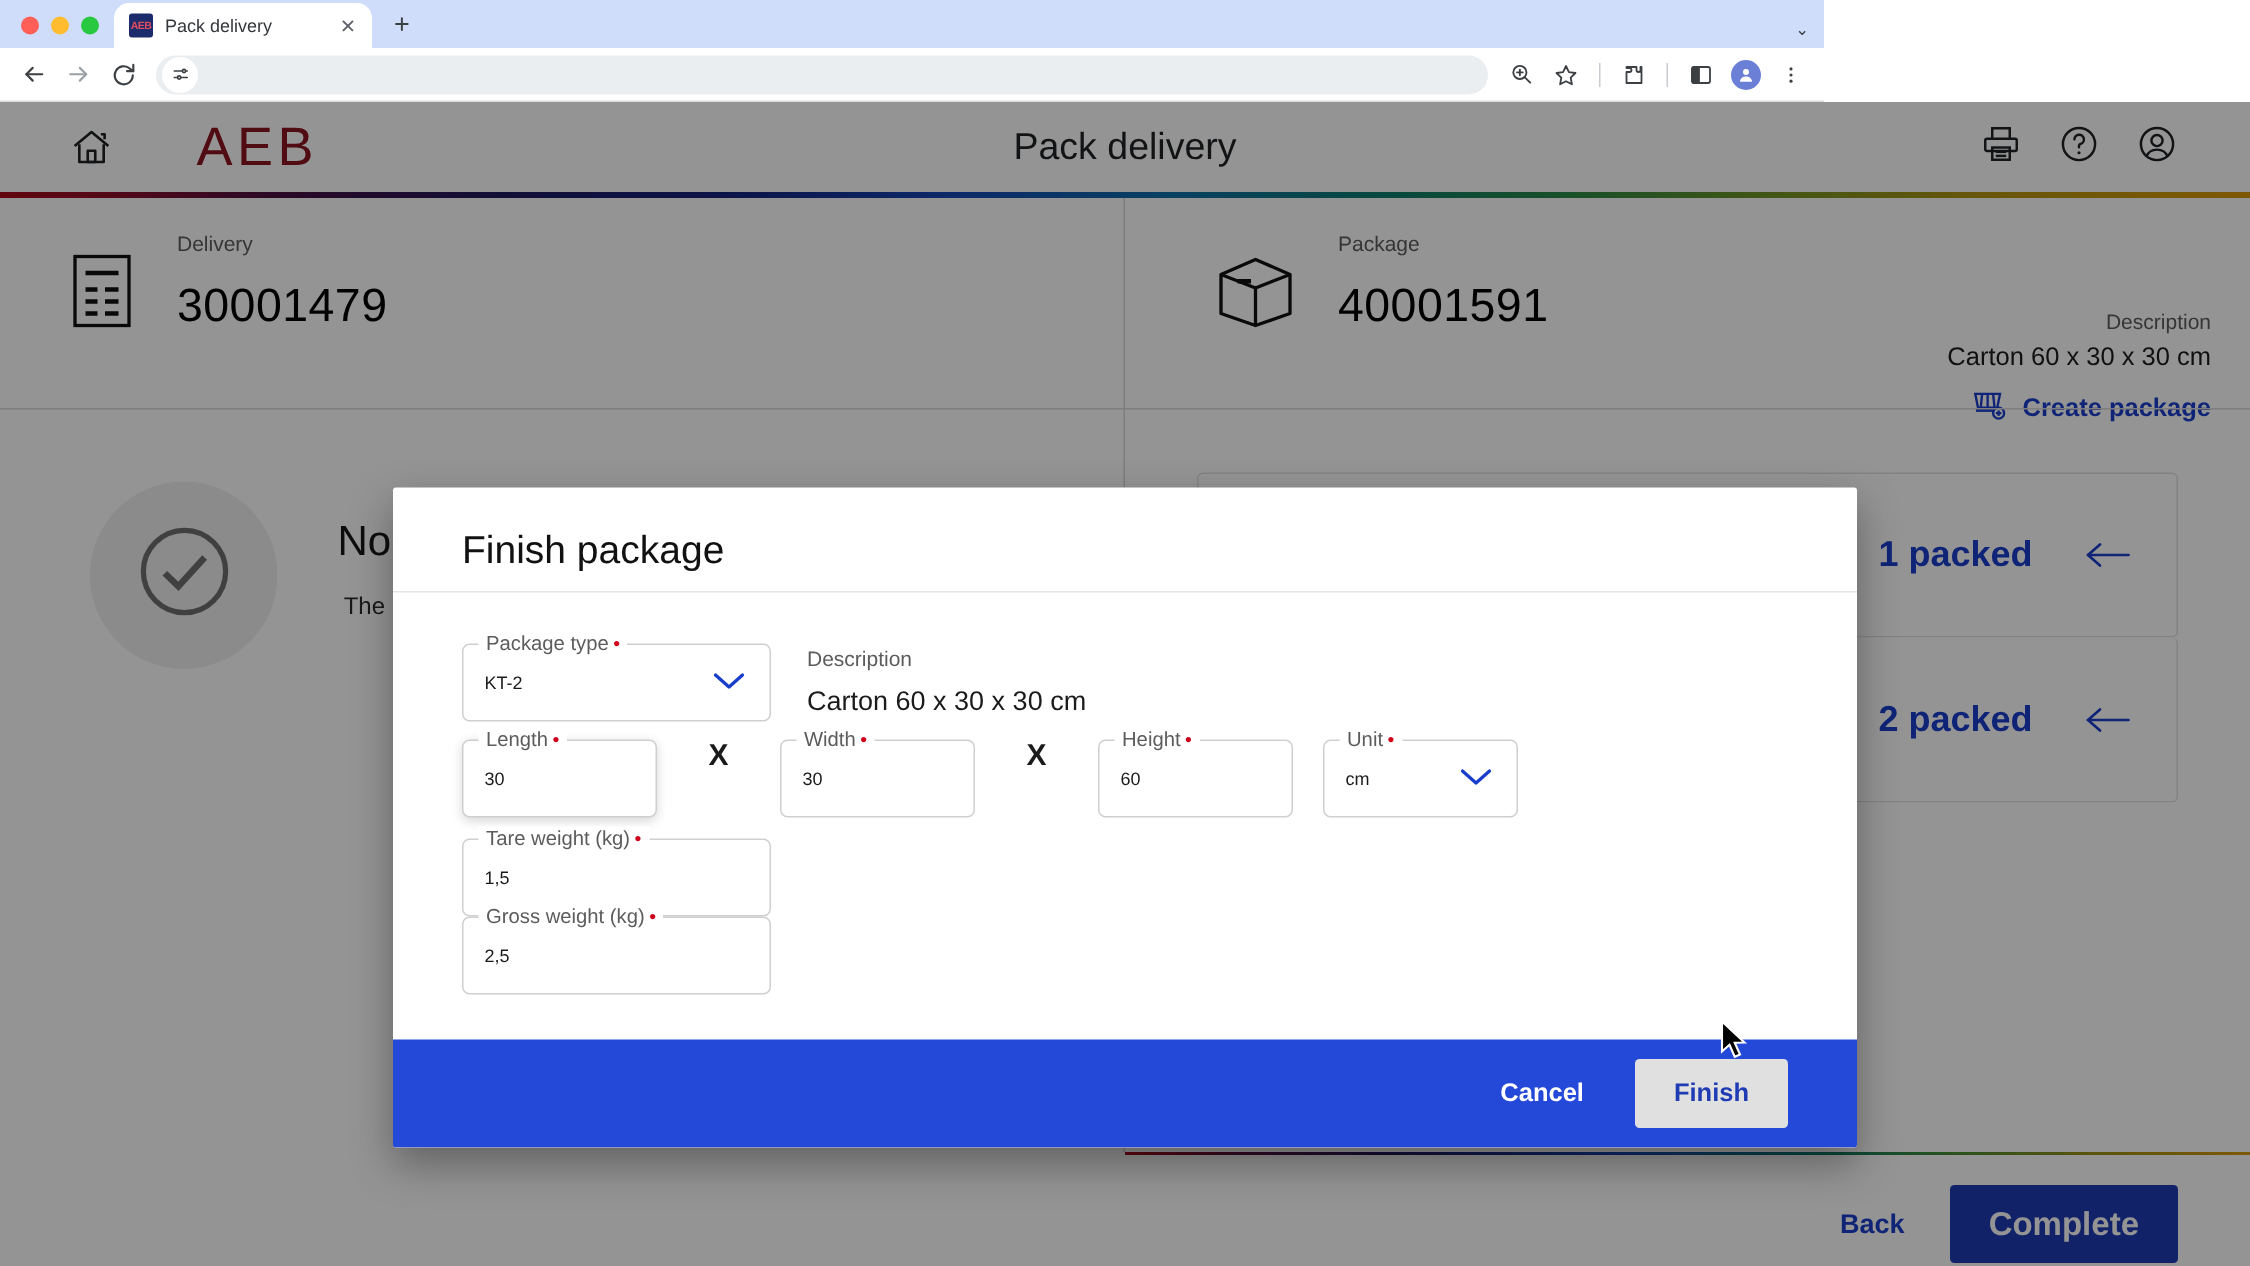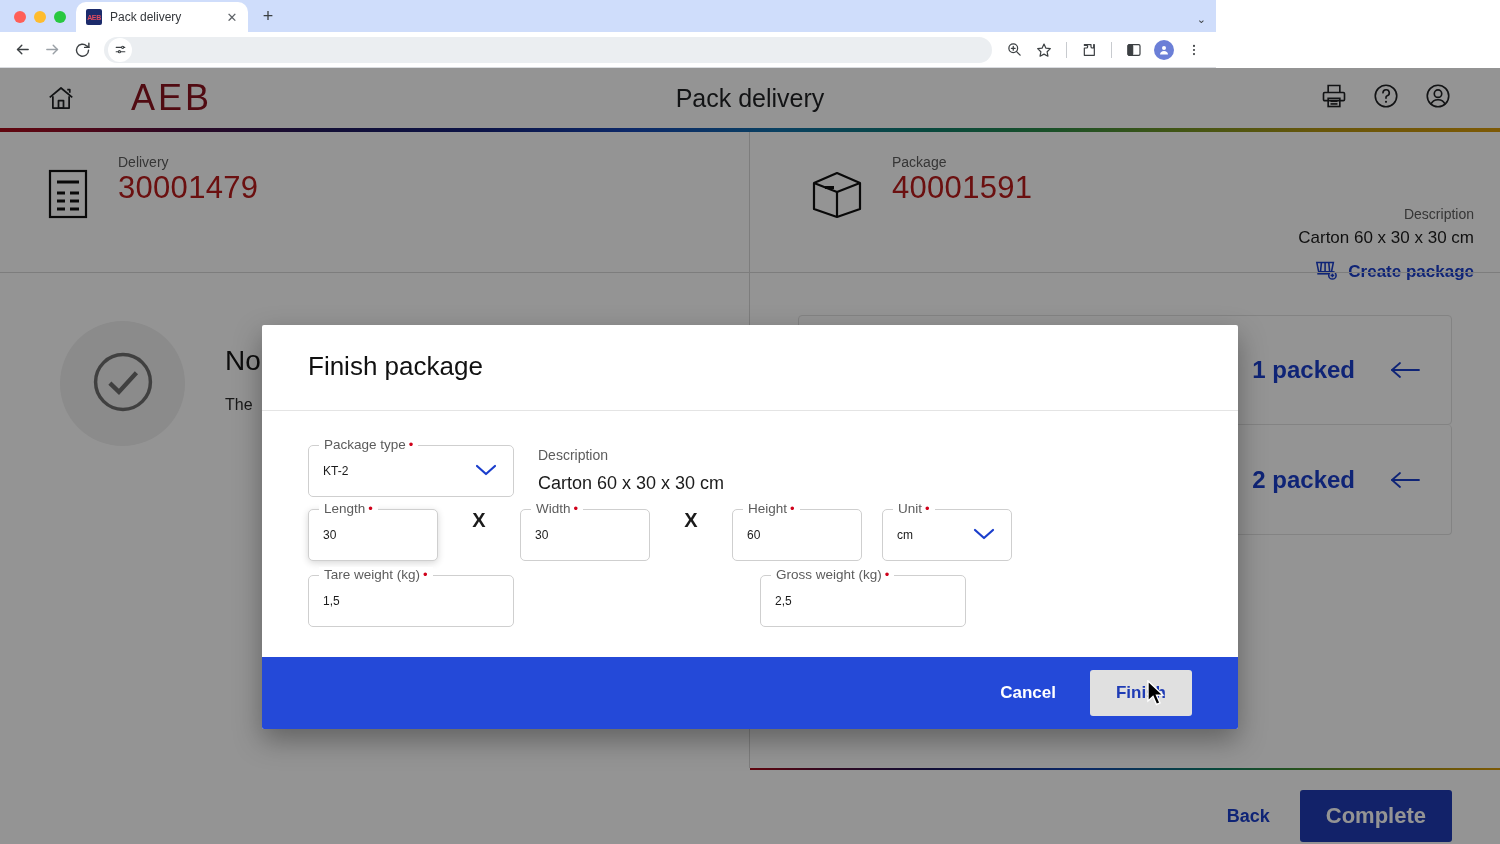--- a/index.html
+++ b/index.html
@@ -84,41 +84,41 @@
   .content { position: relative; height: 712px; }
   .v-divider { position: absolute; left: 749px; top: 0; width: 1px; height: 636px; background: #d7d7d7; }
   .h-divider { position: absolute; left: 0; top: 140px; width: 100%; height: 1px; background: #d7d7d7; }
 
   .info-row { display: flex; height: 140px; }
   .info-col { width: 750px; display: flex; align-items: flex-start; padding: 22px 26px 0 46px; }
   .info-col.right { padding-left: 60px; }
   .doc-icon, .box-icon { flex: 0 0 auto; margin-top: 14px; }
   .info-main { margin-left: 28px; }
   .info-label { font-size: 14px; color: #5d5d5d; }
-  .info-value { font-size: 31px; color: #b91c1c; letter-spacing: 0.3px; margin-top: 0; }
+  .info-value { font-size: 31px; color: #000000; letter-spacing: 0.3px; margin-top: 16px; }
   .info-action {
     margin-left: auto; display: flex; flex-direction: column; align-items: flex-end;
     padding-top: 52px;
   }
   .desc-block { text-align: right; }
   .desc-label { font-size: 14px; color: #5d5d5d; }
   .desc-value { font-size: 17px; color: #1c1c1c; margin-top: 6px; }
   .link-action {
     display: flex; align-items: center; gap: 10px; color: #1a3ecc;
     font-size: 17px; font-weight: bold; margin-top: 10px; text-align: center;
   }
   .action-center { position: absolute; left: 532px; top: 222px; }
 
   
   .left-body { position: absolute; left: 0; top: 141px; width: 749px; height: 495px; padding: 48px 0 0 60px; display: flex; align-items: flex-start; }
   .circle-badge {
     width: 125px; height: 125px; border-radius: 50%; background: #efefef;
     display: flex; align-items: center; justify-content: center; flex: 0 0 auto;
   }
-  .left-text { margin-left: 40px; padding-top: 24px; }
+  .left-text { margin-left: 40px; padding-top: 24px; text-align: center; }
   .left-title { font-size: 28px; color: #171717; }
   .left-sub { font-size: 16px; color: #2b2b2b; margin-top: 16px; max-width: 380px; line-height: 1.5; }
 
   
   .right-body { position: absolute; left: 750px; top: 141px; width: 750px; height: 495px; padding: 42px 48px 0 48px; }
   .packed-card {
     height: 110px; border: 1px solid #e2e2e2; border-radius: 4px;
     display: flex; align-items: center; justify-content: flex-end; padding-right: 30px; gap: 34px;
     background: #ffffff;
   }
@@ -139,21 +139,21 @@
     padding: 13px 26px; border-radius: 3px; border: none;
   }
 
   
   .scrim { position: absolute; inset: 0; background: rgba(0,0,0,0.42); }
   .modal {
     position: absolute; left: 262px; top: 257px; width: 976px;
     background: #fff; border-radius: 2px; box-shadow: 0 11px 28px rgba(0,0,0,0.34);
     overflow: hidden;
   }
-  .modal-head { padding: 26px 46px 28px 46px; border-bottom: 1px solid #e4e4e4; }
+  .modal-head { padding: 26px 46px 12px 46px; border-bottom: 1px solid #e4e4e4; }
   .modal-title { font-size: 26px; color: #111; }
   .modal-body { padding: 34px 46px 30px 46px; }
 
   .field {
     position: relative; border: 1px solid #cfcfcf; border-radius: 5px;
     height: 52px; background: #fff; display: flex; align-items: center;
     padding: 0 14px;
   }
   .field.raised { box-shadow: 0 2px 7px rgba(0,0,0,0.16); }
   .field-label {
@@ -168,21 +168,21 @@
   .pkgtype { width: 206px; }
   .desc-static { margin-left: 24px; padding-top: 2px; }
   .desc-static .lbl { font-size: 14px; color: #5c5c5c; }
   .desc-static .val { font-size: 18px; color: #1b1b1b; margin-top: 10px; }
 
   .dims { display: flex; margin-bottom: 14px; }
   .dim-field { width: 130px; }
   .x-sep { font-size: 20px; font-weight: bold; color: #1b1b1b; width: 82px; text-align: center; }
   .unit-field { width: 130px; margin-left: 20px; }
 
-  .weights { display: flex; }
+  .weights { display: flex; flex-direction: column; }
   .w-field { width: 206px; }
   .w-gap { width: 246px; }
 
   .modal-foot {
     background: #2449d8; height: 72px; display: flex; align-items: center;
     justify-content: flex-end; gap: 16px; padding-right: 46px;
   }
   .btn-cancel { background: transparent; border: none; color: #fff; font-size: 17px; font-weight: bold; padding: 12px 18px; }
   .btn-finish {
     background: #e0e0e0; border: none; color: #1f3cb5; font-size: 17px; font-weight: bold;

